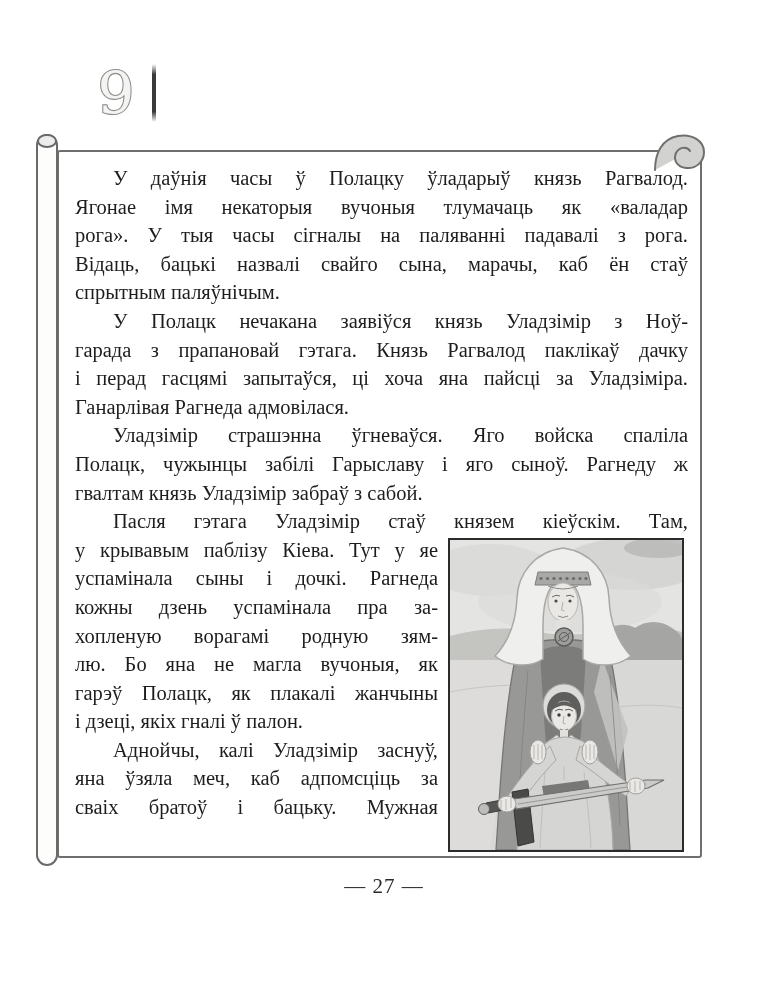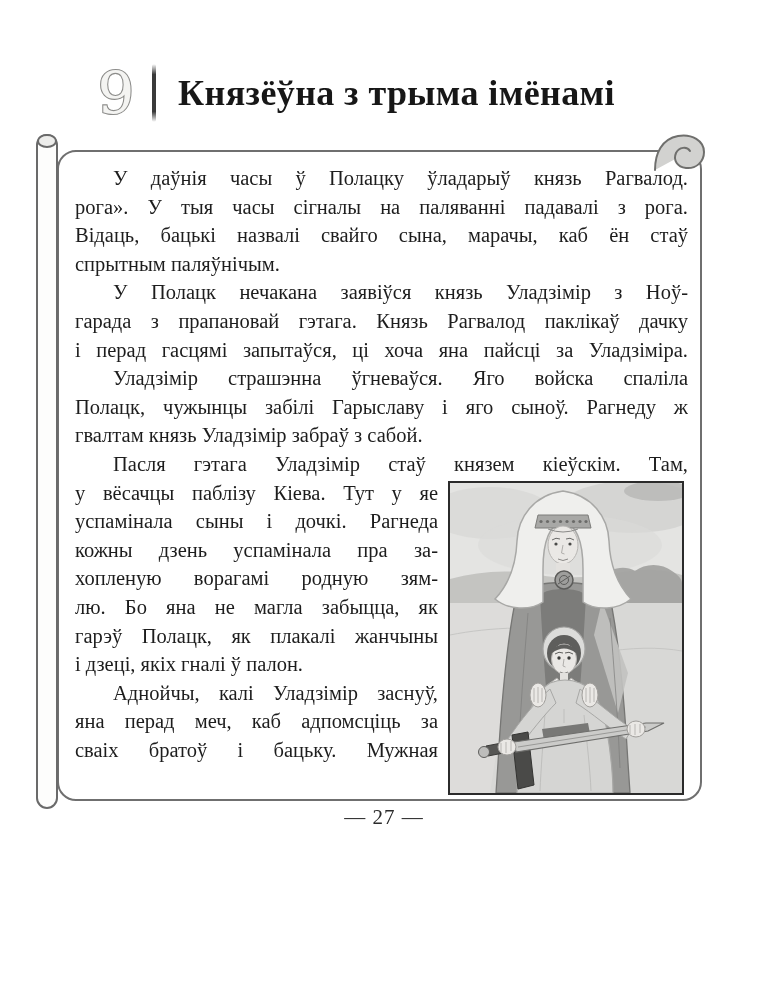--- a/index.html
+++ b/index.html
@@ -14,77 +14,78 @@
   
   .lesson-header{display:flex;align-items:center;height:70px;margin:58px 0 22px 0;padding-left:88px;}
   .lesson-number-svg{width:56px;height:64px;display:block;}
   .header-divider{width:4px;height:58px;margin:0 22px 0 8px;border-radius:2px;
     background:linear-gradient(to bottom,rgba(58,58,58,0) 0%,#3a3a3a 18%,#3a3a3a 82%,rgba(58,58,58,0) 100%);}
   .lesson-title{margin:0;font-weight:700;font-size:36px;letter-spacing:.4px;color:var(--title);
     font-family:"Liberation Serif",serif;}
 
   
   .scroll{position:relative;margin:0 66px 0 57px;}
-  .frame{border:2px solid var(--frame-line);border-radius:19px;padding:12px 12px 4px 16px;
+  .frame{border:2px solid var(--frame-line);border-radius:3px;padding:12px 12px 4px 16px;
     overflow:hidden;background:#fff;}
   .rod{position:absolute;left:-21px;top:-16px;bottom:-8px;width:22px;background:#fdfdfc;
     border:2px solid var(--rod-line);border-radius:11px;z-index:2;box-sizing:border-box;}
   .rod-top{position:absolute;top:-2px;left:-1px;right:-1px;height:14px;border:2px solid var(--rod-line);
     border-radius:50%;background:#ededeb;box-sizing:border-box;}
   .curl{position:absolute;top:-17px;right:-4px;width:52px;height:38px;z-index:3;}
   .curl svg{display:block;width:100%;height:100%;}
 
   
   #flow{font-size:20.5px;line-height:28.6px;}
   .ln{text-align:justify;text-align-last:justify;}
   .ln.first{text-indent:38px;}
   .ln.last{text-align-last:left;}
 
   
   .illus{float:right;width:232px;height:310px;margin:2px 4px 0 10px;border:2px solid var(--illus-border);
     padding:0;background:#e4e4e2;}
   .illus svg{display:block;width:100%;height:100%;}
 
   
-  .page-number{text-align:center;margin-top:4px;font-size:21px;color:#2a2a2a;letter-spacing:1px;}
+  .page-number{text-align:center;margin-top:16px;font-size:21px;color:#2a2a2a;letter-spacing:1px;}
 </style>
 </head>
 <body>
 
 <div class="page">
 
   <header class="lesson-header">
     <svg class="lesson-number-svg" viewBox="0 0 56 64">
       <text x="28" y="52" text-anchor="middle" font-family="DejaVu Serif, serif" font-size="58" fill="#f4f4f2" stroke="#8c8c8a" stroke-width="2.2" paint-order="stroke">9</text>
     </svg>
     <div class="header-divider"></div>
-    <h1 class="lesson-title">Князёўна з трыма імёнамі</h1>
   </header>
 
   <div class="scroll">
     <div class="rod">
       <div class="rod-top"></div>
     </div>
     <div class="curl">
       <svg viewBox="0 0 52 38">
         <path d="M1,37 C1,20 8,6 24,3 C38,0.5 50,8 50,19 C50,29 42,36 32,35 C23,34 19,27 22,20 C25,14 33,13 36,18" fill="var(--curl-fill)" stroke="#6f6f6d" stroke-width="2" stroke-linecap="round"></path>
       </svg>
     </div>
     <div class="frame">
       <div id="flow">
           <div class="para">
             <div class="ln first">У даўнія часы ў Полацку ўладарыў князь Рагвалод.</div>
+            <div class="ln">Ягонае імя некаторыя вучоныя тлумачаць як «валадар</div>
             <div class="ln">рога». У тыя часы сігналы на паляванні падавалі з рога.</div>
             <div class="ln">Відаць, бацькі назвалі свайго сына, марачы, каб ён стаў</div>
             <div class="ln last">спрытным паляўнічым.</div>
           </div>
           <div class="para">
             <div class="ln first">У Полацк нечакана заявіўся князь Уладзімір з Ноў-</div>
             <div class="ln">гарада з прапановай гэтага. Князь Рагвалод паклікаў дачку</div>
             <div class="ln">і перад гасцямі запытаўся, ці хоча яна пайсці за Уладзіміра.</div>
+            <div class="ln last">Ганарлівая Рагнеда адмовілася.</div>
           </div>
           <div class="para">
             <div class="ln first">Уладзімір страшэнна ўгневаўся. Яго войска спаліла</div>
             <div class="ln">Полацк, чужынцы забілі Гарыславу і яго сыноў. Рагнеду ж</div>
             <div class="ln last">гвалтам князь Уладзімір забраў з сабой.</div>
           </div>
           <div class="para">
             <div class="ln first">Пасля гэтага Уладзімір стаў князем кіеўскім. Там,</div>
   <figure class="illus">
     <svg viewBox="0 0 232 310">
@@ -158,31 +159,31 @@
       <path d="M51,260 L51,269 M56,259 L56,270 M61,258 L61,268" stroke="#b8b6b3"></path>
       <ellipse cx="186" cy="246" rx="9" ry="8" fill="#eae8e5" stroke="#a09e9b"></ellipse>
       <path d="M180,242 L180,251 M185,241 L185,252 M190,241 L190,250" stroke="#b8b6b3"></path>
 
       <ellipse cx="88" cy="212" rx="8" ry="12" fill="#eae8e5" stroke="#a09e9b"></ellipse>
       <path d="M84,205 L84,219 M88,204 L88,220 M92,205 L92,219" stroke="#b8b6b3"></path>
       <ellipse cx="140" cy="212" rx="8" ry="12" fill="#eae8e5" stroke="#a09e9b"></ellipse>
       <path d="M136,205 L136,219 M140,204 L140,220 M144,205 L144,219" stroke="#b8b6b3"></path>
     </svg>
   </figure>
-            <div class="ln">у вёсачцы паблізу Кіева. Тут у яе</div>
+            <div class="ln">у крывавым паблізу Кіева. Тут у яе</div>
             <div class="ln">успамінала сыны і дочкі. Рагнеда</div>
             <div class="ln">кожны дзень успамінала пра за-</div>
             <div class="ln">хопленую ворагамі родную зям-</div>
-            <div class="ln">лю. Бо яна не магла забыцца, як</div>
+            <div class="ln">лю. Бо яна не магла вучоныя, як</div>
             <div class="ln">гарэў Полацк, як плакалі жанчыны</div>
             <div class="ln last">і дзеці, якіх гналі ў палон.</div>
           </div>
           <div class="para">
             <div class="ln first">Аднойчы, калі Уладзімір заснуў,</div>
-            <div class="ln">яна перад меч, каб адпомсціць за</div>
+            <div class="ln">яна ўзяла меч, каб адпомсціць за</div>
             <div class="ln">сваіх братоў і бацьку. Мужная</div>
           </div>
         </div>
     </div>
   </div>
 
   <div class="page-number">— 27 —</div>
 </div>
 
 </body></html>

